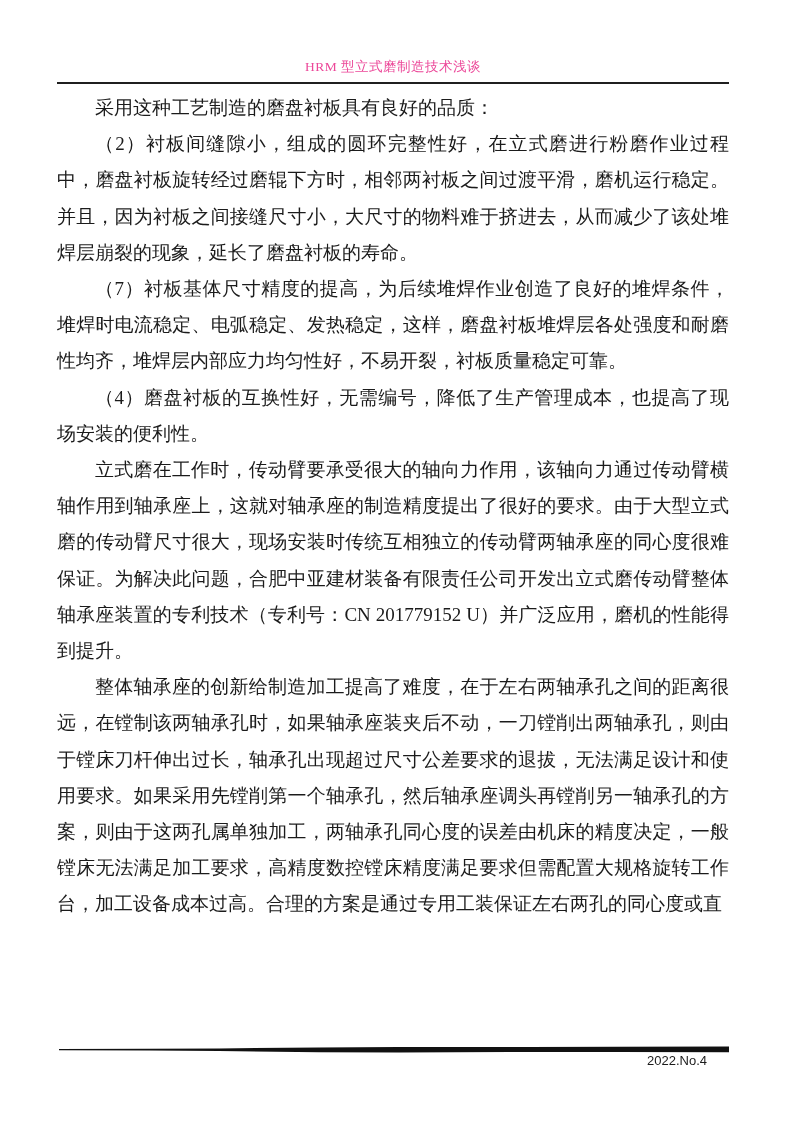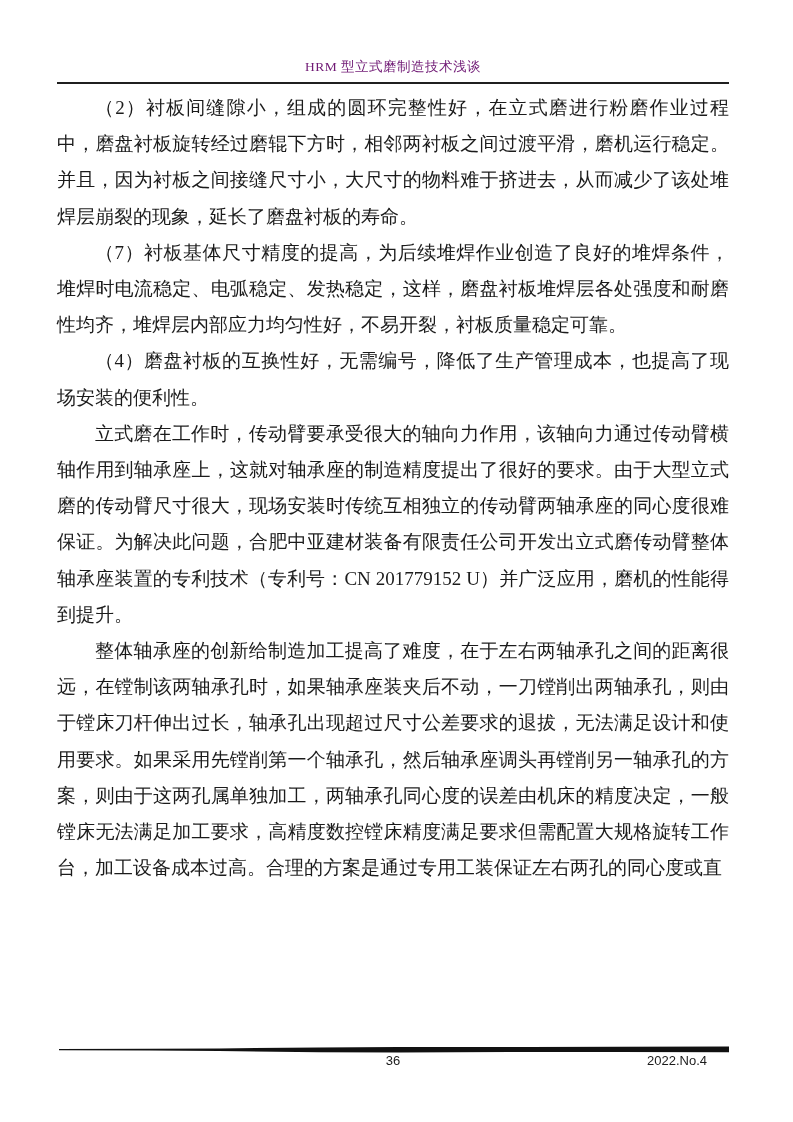--- a/index.html
+++ b/index.html
@@ -14,21 +14,21 @@
     overflow: hidden;
   }
   .running-head {
     position: absolute;
     left: 57px;
     width: 672px;
     top: 58px;
     text-align: center;
     font-size: 13.5px;
     letter-spacing: 0.5px;
-    color: #701a75;
+    color: #ec4899;
   }
   .head-rule {
     position: absolute;
     left: 57px;
     width: 672px;
     top: 82px;
     height: 0;
     border-top: 2px solid #1f1f1f;
   }
   .body-text {
@@ -87,37 +87,37 @@
 </head>
 <body>
 
 <div class="page">
 
   <div class="running-head">HRM 型立式磨制造技术浅谈</div>
 
   <div class="head-rule"></div>
 
   <div class="body-text">
+    <p class="para">采用这种工艺制造的磨盘衬板具有良好的品质：</p>
 
 
     <p class="para">（2）衬板间缝隙小，组成的圆环完整性好，在立式磨进行粉磨作业过程中，磨盘衬板旋转经过磨辊下方时，相邻两衬板之间过渡平滑，磨机运行稳定。并且，因为衬板之间接缝尺寸小，大尺寸的物料难于挤进去，从而减少了该处堆焊层崩裂的现象，延长了磨盘衬板的寿命。</p>
 
     <p class="para">（7）衬板基体尺寸精度的提高，为后续堆焊作业创造了良好的堆焊条件，堆焊时电流稳定、电弧稳定、发热稳定，这样，磨盘衬板堆焊层各处强度和耐磨性均齐，堆焊层内部应力均匀性好，不易开裂，衬板质量稳定可靠。</p>
 
     <p class="para">（4）磨盘衬板的互换性好，无需编号，降低了生产管理成本，也提高了现场安装的便利性。</p>
 
 
     <p class="para">立式磨在工作时，传动臂要承受很大的轴向力作用，该轴向力通过传动臂横轴作用到轴承座上，这就对轴承座的制造精度提出了很好的要求。由于大型立式磨的传动臂尺寸很大，现场安装时传统互相独立的传动臂两轴承座的同心度很难保证。为解决此问题，合肥中亚建材装备有限责任公司开发出立式磨传动臂整体轴承座装置的专利技术（专利号：CN 201779152 U）并广泛应用，磨机的性能得到提升。</p>
 
     <p class="para">整体轴承座的创新给制造加工提高了难度，在于左右两轴承孔之间的距离很远，在镗制该两轴承孔时，如果轴承座装夹后不动，一刀镗削出两轴承孔，则由于镗床刀杆伸出过长，轴承孔出现超过尺寸公差要求的退拔，无法满足设计和使用要求。如果采用先镗削第一个轴承孔，然后轴承座调头再镗削另一轴承孔的方案，则由于这两孔属单独加工，两轴承孔同心度的误差由机床的精度决定，一般镗床无法满足加工要求，高精度数控镗床精度满足要求但需配置大规格旋转工作台，加工设备成本过高。合理的方案是通过专用工装保证左右两孔的同心度或直</p>
   </div>
 
   <svg class="footer-rule" viewBox="0 0 670 8" preserveAspectRatio="none" aria-hidden="true">
     <polygon fill="#111111" points="0,3.0 90,2.8 160,2.4 260,1.6 340,1.1 470,1.0 560,0.7 670,0.5
               670,6.2 560,6.0 470,5.9 340,6.4 260,6.2 160,5.0 90,4.6 0,4.2"></polygon>
   </svg>
 
   <div class="footer-row">
-    <span class="page-num">36</span>
     <span class="issue">2022.No.4</span>
   </div>
 
 </div>
 
 </body></html>

